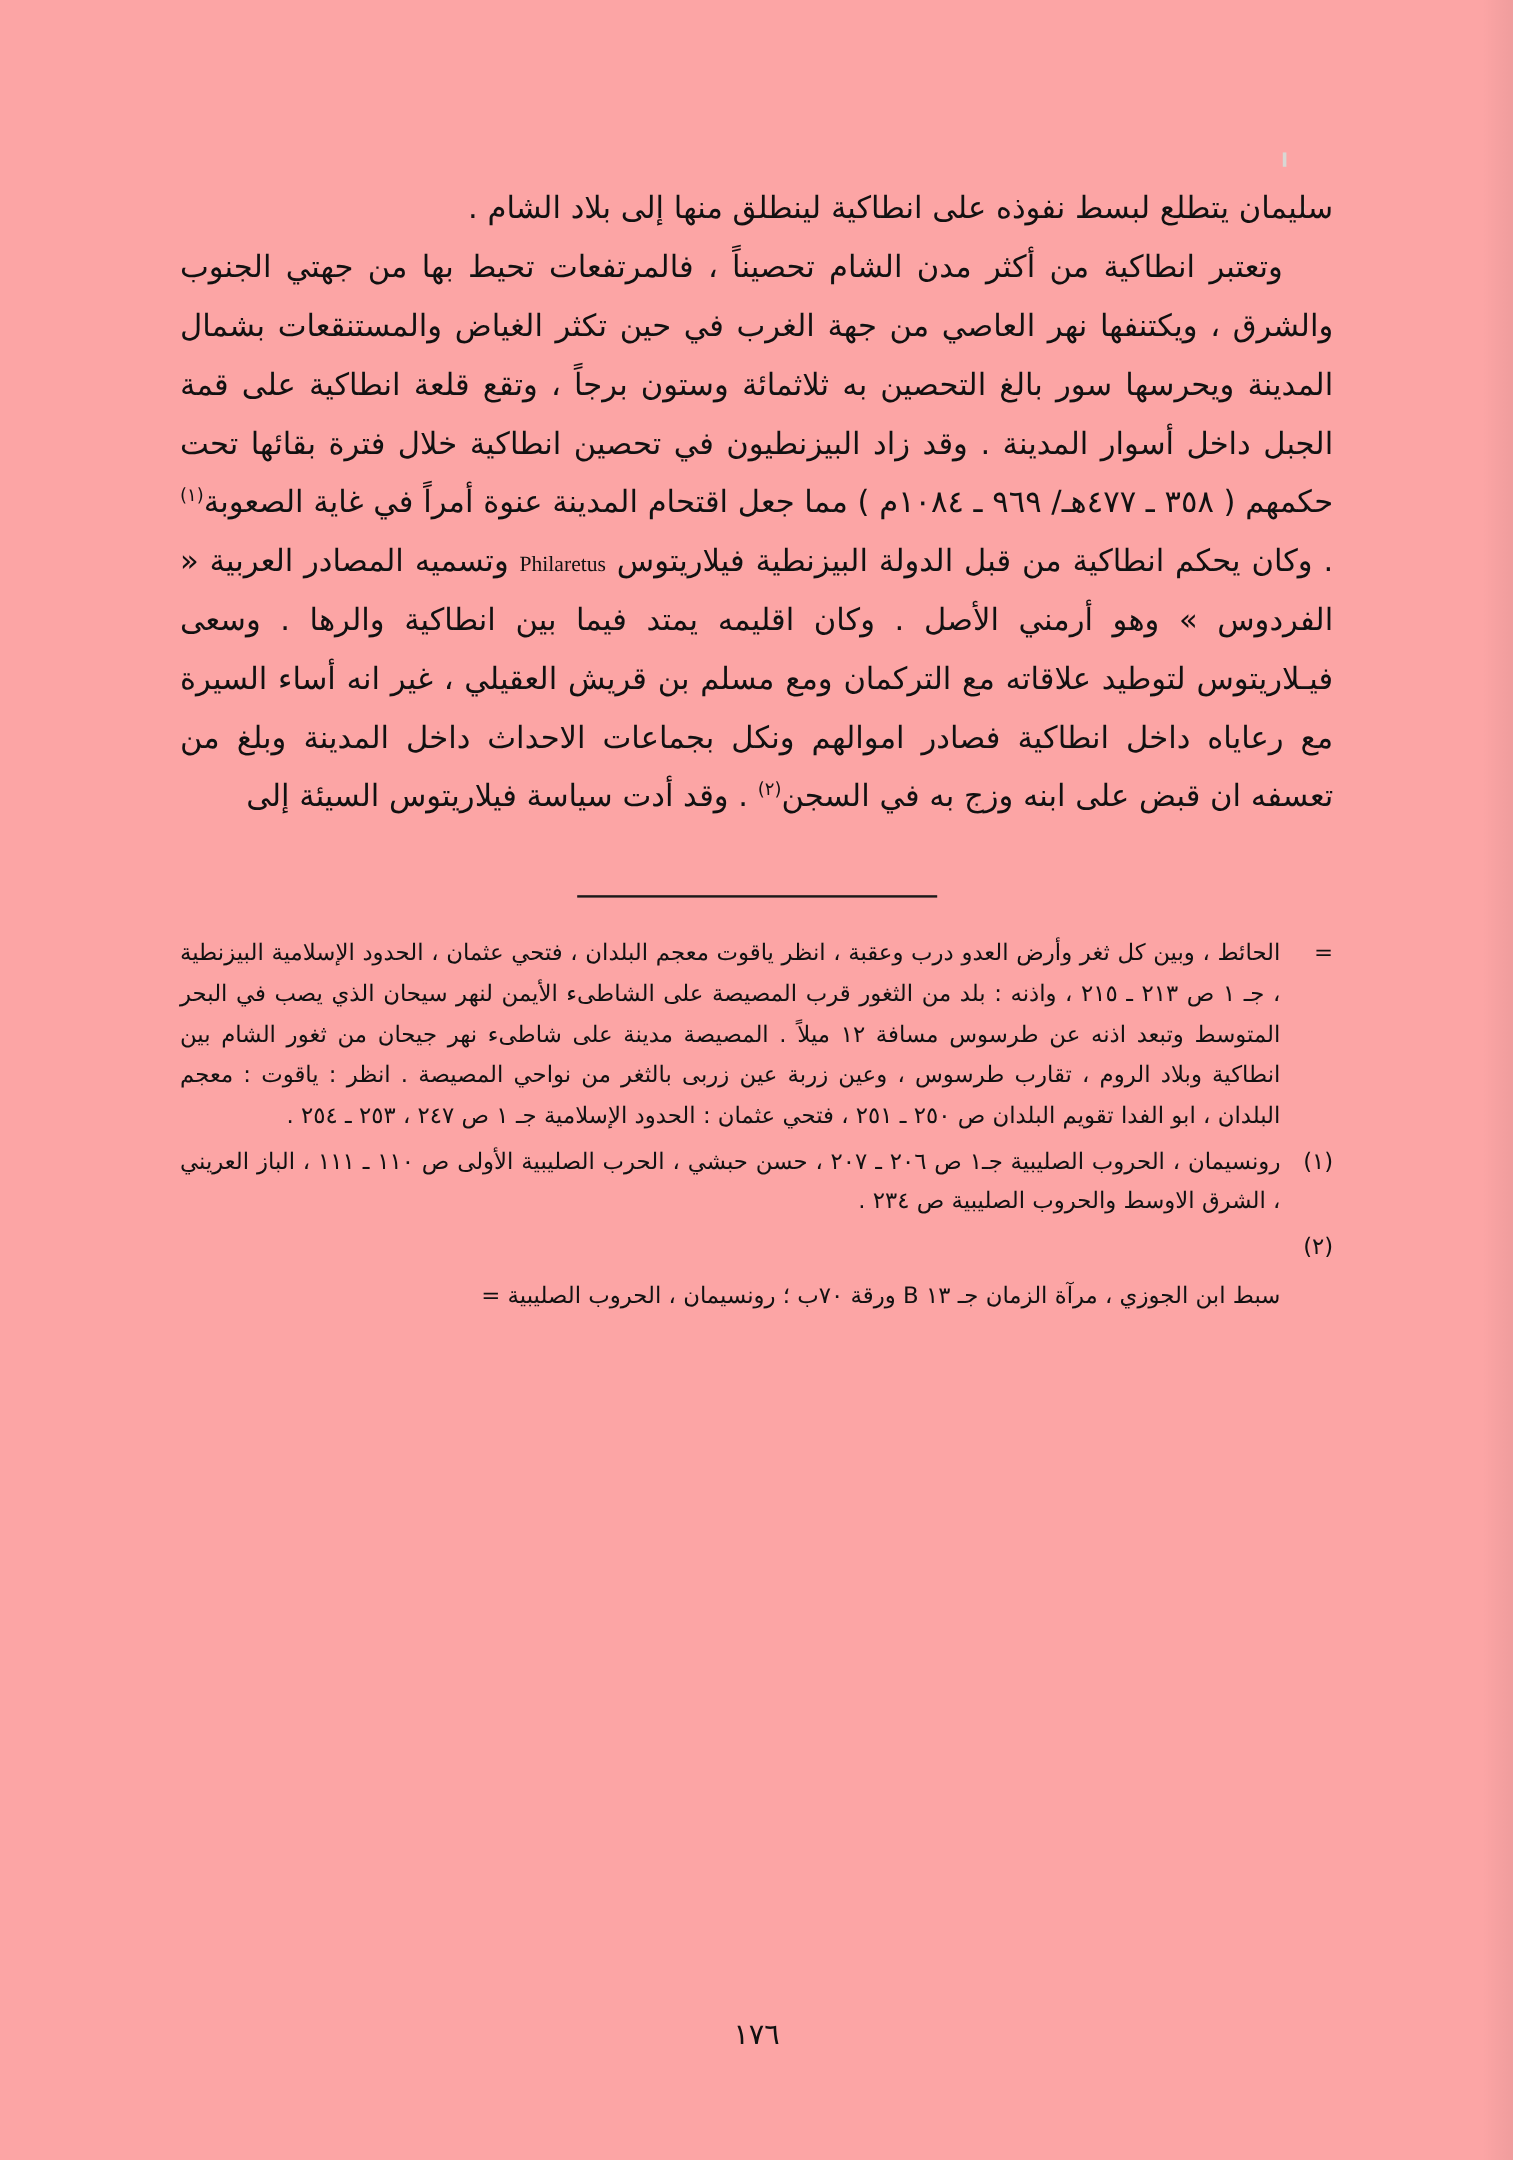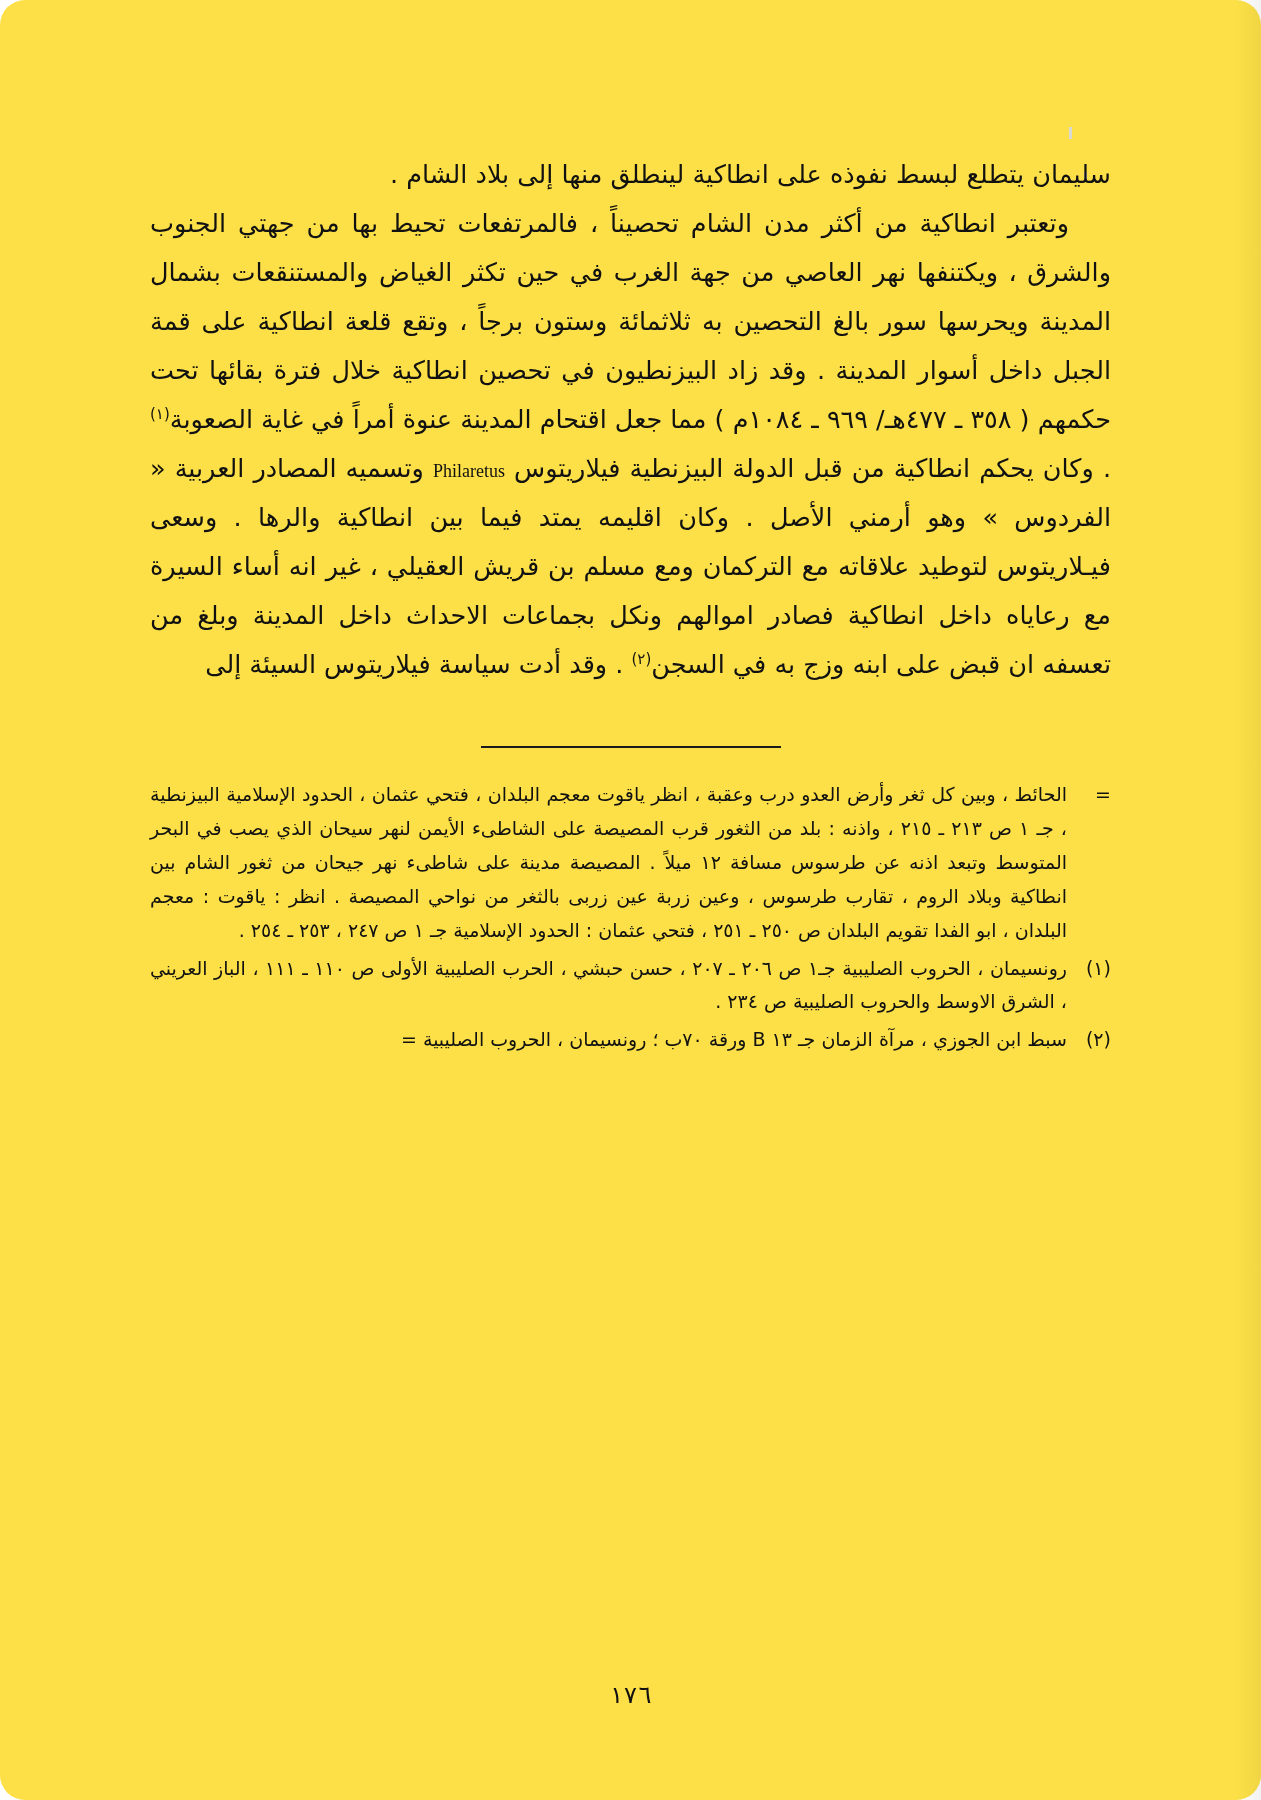--- a/index.html
+++ b/index.html
@@ -11,22 +11,21 @@
     width: 1261px;
     height: 1800px;
     font-family: "DejaVu Sans", sans-serif;
     color: #161616;
     position: relative;
     overflow: hidden;
   }
   .page {
     position: absolute;
     inset: 0;
-    background: #fde047;
-    border-radius: 25px;
+    background: #fca5a5;
   }
   .page-inner {
     position: absolute;
     left: 150px;
     right: 150px;
     top: 150px;
     bottom: 60px;
   }
   
   .body-text {
@@ -86,29 +85,30 @@
     text-align: right;
     white-space: nowrap;
   }
   .fn-body {
     flex: 1 1 auto;
     text-align: justify;
     text-align-last: right;
   }
   .fn-body.single {
     text-align-last: right;
+    margin-top: 41px;
   }
   
   .page-number {
     position: absolute;
     bottom: 30px;
     left: 0;
     right: 0;
     text-align: center;
-    font-family: Liberation Mono, monospace;
+    font-family: Liberation Serif, serif;
     font-size: 24px;
     color: #111;
   }
   
   .scan-mark {
     position: absolute;
     background: #d8d8d4;
   }
   .edge-shade {
     position: absolute;

